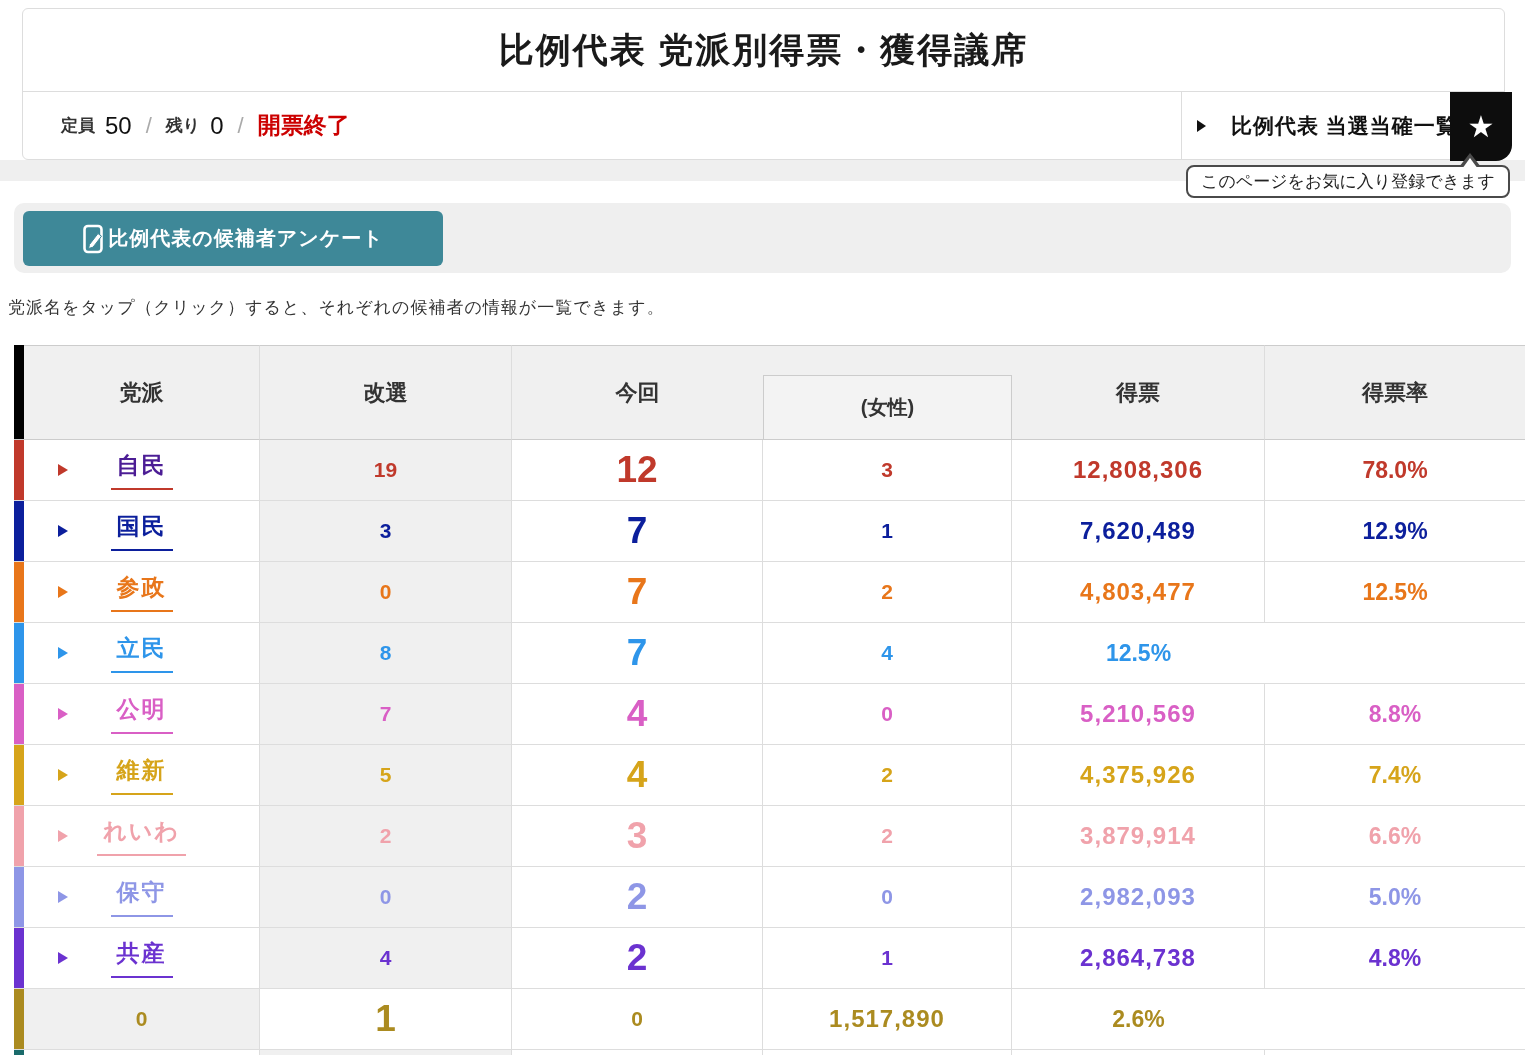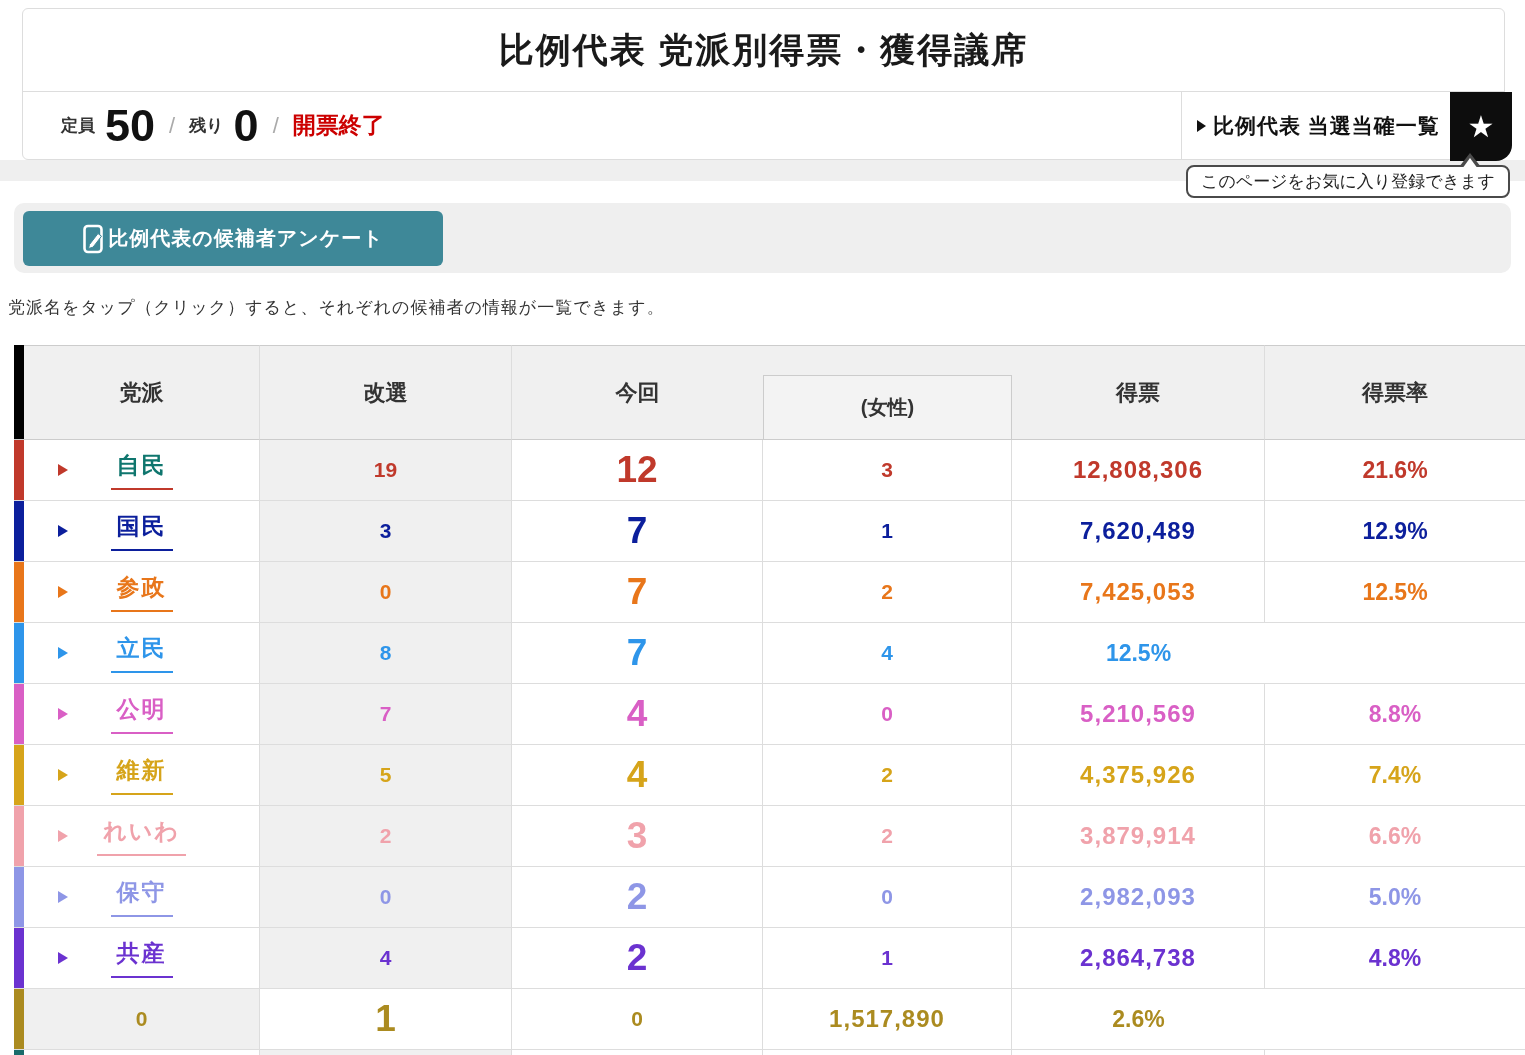--- a/index.html
+++ b/index.html
@@ -7,26 +7,26 @@
     font-family:"Liberation Sans","DejaVu Sans",sans-serif; color:#222; }
 
   
   .header-card { position:absolute; left:22px; top:8px; width:1483px; height:152px;
     background:#fff; border:1px solid #ddd; border-radius:6px; }
   .page-title { height:82px; line-height:82px; text-align:center; font-size:35px; font-weight:bold;
     color:#1a1a1a; letter-spacing:2px; }
   .stats-row { border-top:1px solid #ddd; height:68px; display:flex; align-items:center;
     padding-left:38px; }
   .stat-label { font-size:17px; font-weight:bold; color:#333; margin-right:10px; }
-  .stat-value { font-size:45px; font-weight:bold; color:#111; }
+  .stat-value { font-size:24px; font-weight:normal; color:#111; }
   .stat-slash { font-size:22px; color:#aaa; margin:0 14px; }
   .status-text { font-size:23px; font-weight:bold; color:#cc0000; }
   .link-divider { position:absolute; left:1158px; top:83px; width:1px; height:67px; background:#ddd; }
   .winners-link { position:absolute; left:1164px; top:83px; height:67px; display:flex;
-    align-items:center; gap:7px; padding:0 10px; cursor:pointer; }
+    align-items:center; gap:25px; padding:0 10px; cursor:pointer; }
   .tri-black { width:0; height:0; border-top:6px solid transparent; border-bottom:6px solid transparent;
     border-left:9px solid #111; }
   .winners-link-label { font-size:21px; font-weight:bold; color:#111; letter-spacing:1px; }
 
   .star-button { position:absolute; left:1450px; top:92px; width:62px; height:69px;
     background:#0d0d0d; border-radius:0 0 16px 0; display:flex; align-items:center;
     justify-content:center; cursor:pointer; z-index:4; }
   .star-glyph { color:#fff; font-size:30px; line-height:1; }
 
   .gray-strip { position:absolute; left:0; top:160px; width:1525px; height:21px; background:#efefef; }
@@ -130,27 +130,27 @@
       <div class="h-women-inner">(女性)</div>
     </div>
     <div class="h-cell br">得票</div>
     <div class="h-cell">得票率</div>
   </div>
   <div id="table-body">
   <div class="t-row b-row">
     <div class="b-bar" style="background: rgb(192, 57, 43);"></div>
     <div class="cell cell-party br">
       <span class="party-tri" style="border-left-color: rgb(192, 57, 43);"></span>
-      <a class="party-link" style="color: #0f766e; border-bottom-color: rgb(192, 57, 43);">自民</a>
+      <a class="party-link" style="color: #4c1d95; border-bottom-color: rgb(192, 57, 43);">自民</a>
     </div>
     <div class="cell cell-last br" style="color: rgb(192, 57, 43);">19</div>
     <div class="cell cell-current br" style="color: rgb(192, 57, 43);">12</div>
     <div class="cell cell-women br" style="color: rgb(192, 57, 43);">3</div>
     <div class="cell cell-votes br" style="color: rgb(192, 57, 43);">12,808,306</div>
-    <div class="cell cell-share" style="color: rgb(192, 57, 43);">21.6%</div>
+    <div class="cell cell-share" style="color: rgb(192, 57, 43);">78.0%</div>
   </div>
 
   <div class="t-row b-row">
     <div class="b-bar" style="background: rgb(12, 31, 156);"></div>
     <div class="cell cell-party br">
       <span class="party-tri" style="border-left-color: rgb(12, 31, 156);"></span>
       <a class="party-link" style="color: rgb(12, 31, 156); border-bottom-color: rgb(12, 31, 156);">国民</a>
     </div>
     <div class="cell cell-last br" style="color: rgb(12, 31, 156);">3</div>
     <div class="cell cell-current br" style="color: rgb(12, 31, 156);">7</div>
@@ -161,21 +161,21 @@
 
   <div class="t-row b-row">
     <div class="b-bar" style="background: rgb(232, 118, 26);"></div>
     <div class="cell cell-party br">
       <span class="party-tri" style="border-left-color: rgb(232, 118, 26);"></span>
       <a class="party-link" style="color: rgb(232, 118, 26); border-bottom-color: rgb(232, 118, 26);">参政</a>
     </div>
     <div class="cell cell-last br" style="color: rgb(232, 118, 26);">0</div>
     <div class="cell cell-current br" style="color: rgb(232, 118, 26);">7</div>
     <div class="cell cell-women br" style="color: rgb(232, 118, 26);">2</div>
-    <div class="cell cell-votes br" style="color: rgb(232, 118, 26);">7,425,053</div>
+    <div class="cell cell-votes br" style="color: rgb(232, 118, 26);">4,803,477</div>
     <div class="cell cell-share" style="color: rgb(232, 118, 26);">12.5%</div>
   </div>
 
   <div class="t-row b-row">
     <div class="b-bar" style="background: rgb(46, 149, 234);"></div>
     <div class="cell cell-party br">
       <span class="party-tri" style="border-left-color: rgb(46, 149, 234);"></span>
       <a class="party-link" style="color: rgb(46, 149, 234); border-bottom-color: rgb(46, 149, 234);">立民</a>
     </div>
     <div class="cell cell-last br" style="color: rgb(46, 149, 234);">8</div>

